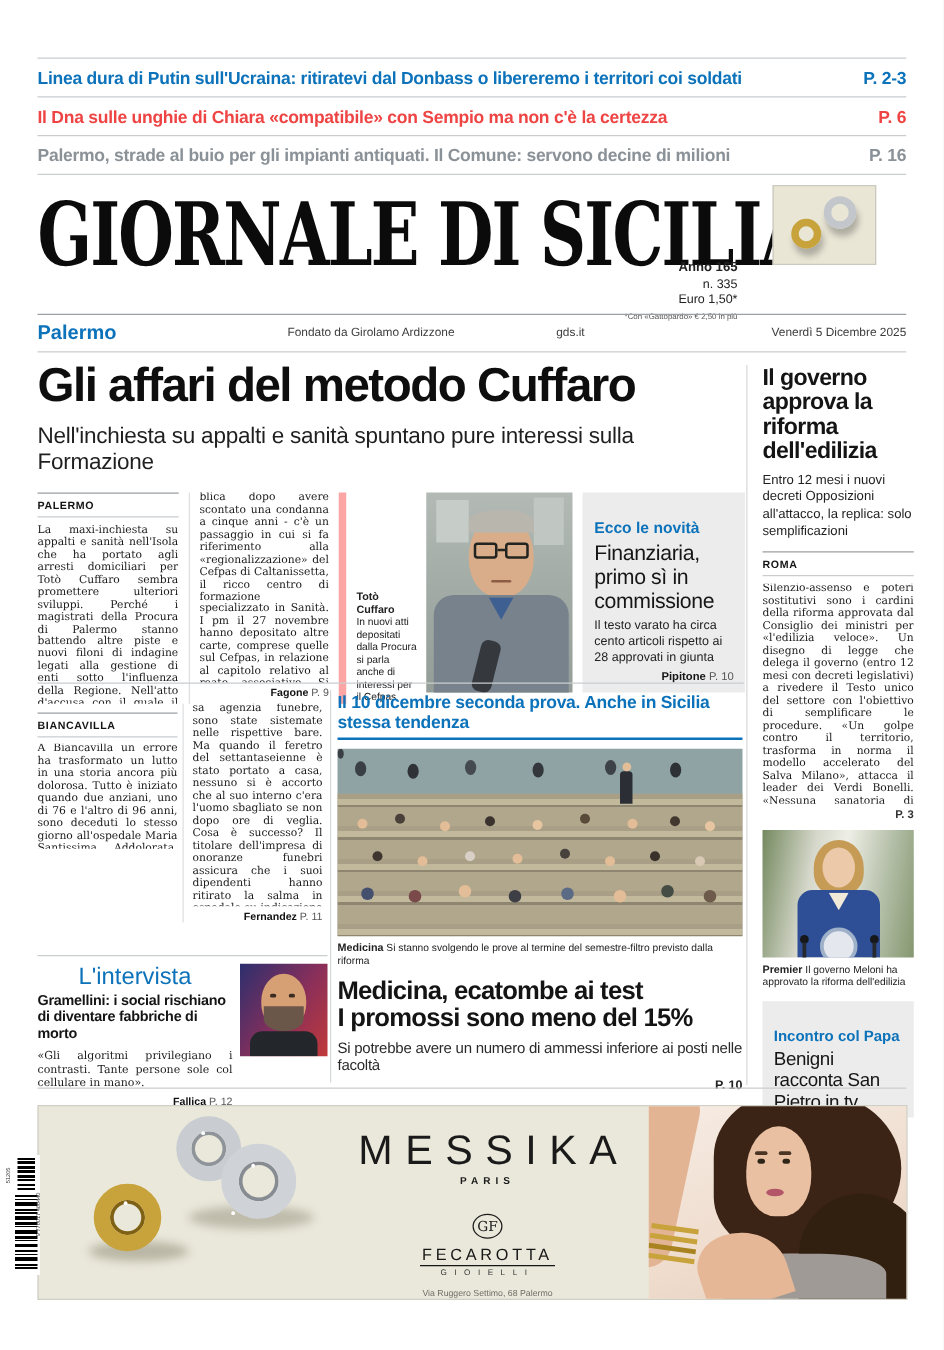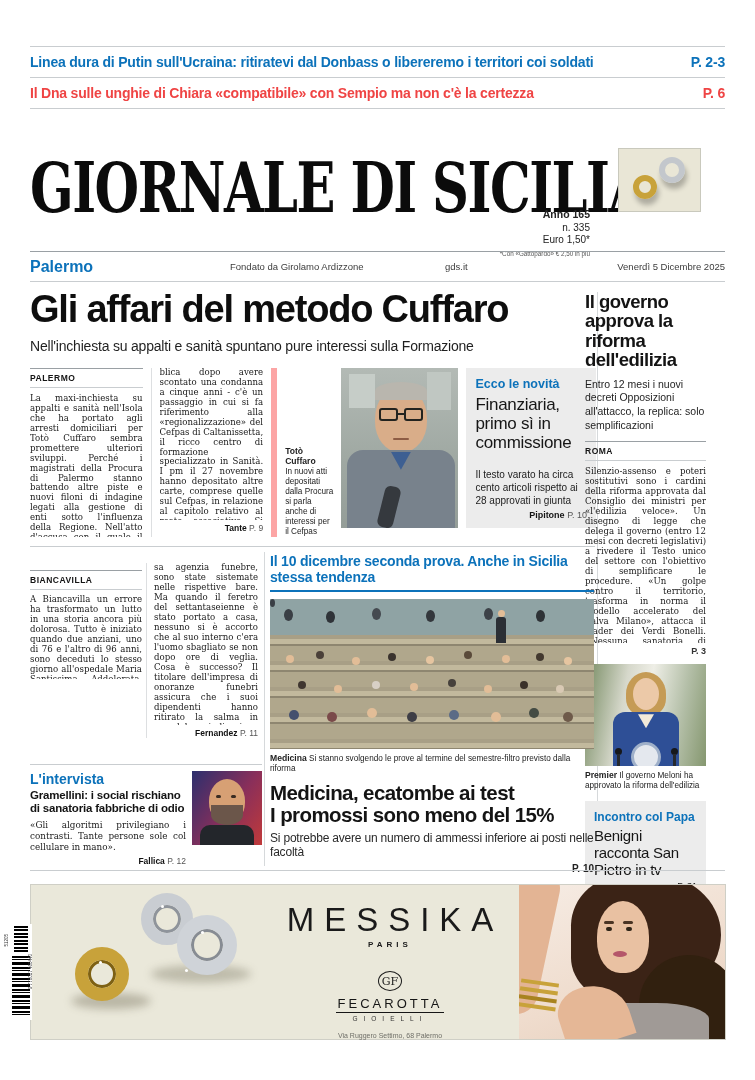--- a/index.html
+++ b/index.html
@@ -22,46 +22,46 @@
   .edinfo b{font-size:10.5px;}
   .edinfo .note{font-size:6.3px;color:#555;}
   
   .dateline{display:flex;align-items:center;border-top:1px solid #9aa0a4;border-bottom:1px solid var(--rule);height:31px;}
   .dl-city{color:var(--blue);font-weight:700;font-size:16px;width:200px;}
   .dl-mid{font-size:9.5px;color:#3c3c3c;width:215px;}
   .dl-site{font-size:9.5px;color:#3c3c3c;flex:1;}
   .dl-date{font-size:9.5px;color:#3c3c3c;text-align:right;}
   
   .h-main{font-weight:800;font-size:38px;letter-spacing:-1.2px;line-height:1.02;color:#0e0e0e;}
-  .h-sub{font-weight:400;font-size:14px;color:#1f1f1f;margin-top:9px;letter-spacing:-0.2px;}
+  .h-sub{font-weight:400;font-size:18px;color:#1f1f1f;margin-top:9px;letter-spacing:-0.2px;}
   .kick{font-weight:700;font-size:8.5px;letter-spacing:.5px;border-top:1px solid #9aa0a4;border-bottom:1px solid var(--rule);padding:4px 0;}
   .serif{font-family:"DejaVu Serif",serif;font-size:8.6px;line-height:1.16;text-align:justify;color:#191919;}
   .byline{font-size:8.5px;text-align:right;margin-top:3px;}
   .byline b{color:#111;} .byline span{color:#555;}
   .capt{font-size:8.2px;line-height:1.22;color:#222;}
   .capt b{display:block;font-size:8.6px;}
   .graybox{background:var(--boxbg);padding:9px 9px 8px;display:flex;flex-direction:column;}
-  .box-kick{color:var(--blue);font-weight:700;font-size:12.5px;margin-bottom:4px;}
+  .box-kick{color:var(--blue);font-weight:700;font-size:12.5px;margin-bottom:4px;margin-top:12px;}
   .box-head{font-weight:400;font-size:17px;line-height:1.13;color:#161616;letter-spacing:-0.3px;}
   .box-txt{font-size:10px;line-height:1.28;color:#222;}
   .box-by{font-size:9px;text-align:right;margin-top:2px;}
   
   .rr-head{font-weight:800;font-size:18.5px;line-height:1.05;letter-spacing:-0.5px;}
   .rr-deck{font-size:10.5px;line-height:1.3;color:#1e1e1e;margin-top:8px;}
   .rr-page{font-size:9px;font-weight:700;text-align:right;color:#333;margin:3px 0 8px;}
   
   .h-mid{font-weight:800;font-size:17.5px;line-height:1.05;letter-spacing:-0.5px;}
   .deck-sm{font-size:11px;line-height:1.25;color:#333;}
   
   .med-kick{color:var(--blue);font-weight:700;font-size:14px;letter-spacing:-0.2px;padding-bottom:5px;border-bottom:2px solid var(--blue);}
   .h-med{font-weight:800;font-size:20.5px;line-height:1.08;letter-spacing:-0.6px;}
   .med-deck{font-size:12px;color:#2a2a2a;margin-top:5px;letter-spacing:-0.2px;}
   .pageref{font-weight:700;font-size:10px;color:#222;text-align:right;}
   
-  .int-kick{color:var(--blue);font-weight:700;font-size:14px;}
+  .int-kick{color:var(--blue);font-weight:400;font-size:19px;text-align:center;}
   .int-head{font-weight:800;font-size:11.5px;line-height:1.15;letter-spacing:-0.2px;margin-top:2px;}
   .int-quote{font-family:"DejaVu Serif",serif;font-size:8.8px;line-height:1.25;text-align:justify;color:#191919;margin-top:5px;}
   
   .photo{position:relative;overflow:hidden;}
   
   .ad{display:flex;background:var(--adbg);border:1px solid #cfcfc6;}
   .ad-center{flex:1;display:flex;flex-direction:column;align-items:center;padding-top:16px;}
   .ad-brand{font-size:33px;font-weight:500;letter-spacing:10px;color:#1a1a1a;padding-left:10px;}
   .ad-brand-sub{font-size:8px;font-weight:700;letter-spacing:4px;color:#1a1a1a;margin-top:1px;}
   .monogram{width:24px;height:24px;border:1.5px solid #1a1a1a;border-radius:50%;display:flex;align-items:center;justify-content:center;font-family:"DejaVu Serif",serif;font-size:11px;margin-top:22px;color:#1a1a1a;}
@@ -78,20 +78,24 @@
 
   <div class="abs" style="left:30px;top:46px;width:695px;border-top:1px solid var(--rule);">
     <div class="teaser t-blue">
       <span>Linea dura di Putin sull'Ucraina: ritiratevi dal Donbass o libereremo i territori coi soldati</span>
       <span class="pg">P. 2-3</span>
     </div>
     <div class="teaser t-black">
       <span>Il Dna sulle unghie di Chiara «compatibile» con Sempio ma non c'è la certezza</span>
       <span class="pg">P.  6</span>
     </div>
+    <div class="teaser t-gray">
+      <span>Palermo, strade al buio per gli impianti antiquati. Il Comune: servono decine di milioni</span>
+      <span class="pg">P. 16</span>
+    </div>
   </div>
 
   <div class="abs masthead" style="left:30px;top:146px;">GIORNALE DI SICILIA</div>
   <div class="abs edinfo" style="left:470px;top:208px;width:120px;">
     <b>Anno 165</b><br>
     <span>n. 335</span><br>
     <span>Euro 1,50*</span><br>
     <span class="note">*Con «Gattopardo» € 2,50 in più</span>
   </div>
 
@@ -110,21 +114,21 @@
   <div class="abs" style="left:30px;top:290px;width:566px;">
     <div class="h-main">Gli affari del metodo Cuffaro</div>
     <div class="h-sub">Nell'inchiesta su appalti e sanità spuntano pure interessi sulla Formazione</div>
     <div style="display:flex;margin-top:14px;">
       <div style="width:113px;">
         <div class="kick">PALERMO</div>
         <div class="serif" style="margin-top:6px;height:143px;overflow:hidden;">La maxi-inchiesta su appalti e sanità nell'Isola che ha portato agli arresti domiciliari per Totò Cuffaro sembra promettere ulteriori sviluppi. Perché i magistrati della Procura di Palermo stanno battendo altre piste e nuovi filoni di indagine legati alla gestione di enti sotto l'influenza della Regione. Nell'atto d'accusa con il quale il gip di Palermo ha spedito ai domiciliari l'ex presidente della Regione - tornato sulla scena pub-</div>
       </div>
       <div style="width:113px;margin-left:8px;padding-left:8px;border-left:1px solid #dddfe1;">
         <div class="serif" style="height:152px;overflow:hidden;">blica dopo avere scontato una condanna a cinque anni - c'è un passaggio in cui si fa riferimento alla «regionalizzazione» del Cefpas di Caltanissetta, il ricco centro di formazione specializzato in Sanità. I pm il 27 novembre hanno depositato altre carte, comprese quelle sul Cefpas, in relazione al capitolo relativo al reato associativo. Si tratta, a detta dell'accusa, di «ulteriori risultanze relative a un altro illecito affare che avrebbe interessato l'ex presidente Cuffaro».</div>
-        <div class="byline"><b>Tante</b> <span>P. 9</span></div>
+        <div class="byline"><b>Fagone</b> <span>P. 9</span></div>
       </div>
       <div style="width:64px;margin-left:8px;padding-left:8px;border-left:6px solid #fca5a5;display:flex;flex-direction:column;justify-content:flex-end;">
         <div class="capt">
           <b>Totò Cuffaro</b>
           <span>In nuovi atti depositati dalla Procura si parla anche di interessi per il Cefpas</span>
         </div>
       </div>
 
       <div class="photo" style="width:118px;height:160px;margin-left:6px;background:linear-gradient(180deg,#b3bab5 0%,#a0a9a3 55%,#949d98 100%);">
         <div class="abs" style="left:8px;top:6px;width:26px;height:34px;background:#c6cdc8;"></div>
@@ -147,21 +151,21 @@
         <div class="box-txt">Il testo varato ha circa cento articoli rispetto ai 28 approvati in giunta</div>
         <div class="box-by"><b>Pipitone</b> <span style="color:#555;">P. 10</span></div>
       </div>
     </div>
   </div>
 
   <div class="vrule" style="left:597px;top:292px;height:576px;"></div>
   <div class="hrule" style="left:30px;top:546px;width:565px;"></div>
   <div class="vrule" style="left:264px;top:552px;height:314px;"></div>
 
-  <div class="abs" style="left:585px;top:292px;width:121px;">
+  <div class="abs" style="left:610px;top:292px;width:121px;">
     <div class="rr-head">Il governo approva la riforma dell'edilizia</div>
     <div class="rr-deck">Entro 12 mesi i nuovi decreti Opposizioni all'attacco, la replica: solo semplificazioni</div>
     <div class="kick" style="margin-top:9px;">ROMA</div>
     <div class="serif" style="margin-top:6px;height:176px;overflow:hidden;">Silenzio-assenso e poteri sostitutivi sono i cardini della riforma approvata dal Consiglio dei ministri per «l'edilizia veloce». Un disegno di legge che delega il governo (entro 12 mesi con decreti legislativi) a rivedere il Testo unico del settore con l'obiettivo di semplificare le procedure. «Un golpe contro il territorio, trasforma in norma il modello accelerato del Salva Milano», attacca il leader dei Verdi Bonelli. «Nessuna sanatoria di abusi passati, ma solo regole chiare», la replica di Salvini attraverso una nota del ministero, che sottolinea la necessità di «evitare che possano nascere contenziosi sulle ambiguità delle norme».</div>
     <div class="rr-page">P. 3</div>
 
     <div class="photo" style="width:121px;height:102px;background:linear-gradient(100deg,#74895f 0%,#d6d8cb 32%,#eeeee6 50%,#b4bfa8 76%,#85976f 100%);">
       <div class="abs" style="left:41px;top:8px;width:40px;height:44px;border-radius:50% 50% 40% 40%;background:#c59b55;"></div>
       <div class="abs" style="left:48px;top:14px;width:26px;height:32px;border-radius:50%;background:#ecc9a8;"></div>
       <div class="abs" style="left:28px;top:48px;width:66px;height:54px;border-radius:12px 12px 0 0;background:#2e4f96;"></div>
@@ -194,21 +198,21 @@
         <div class="byline"><b>Fernandez</b> <span>P. 11</span></div>
       </div>
     </div>
   </div>
 
   <div class="hrule" style="left:30px;top:764px;width:232px;"></div>
 
   <div class="abs" style="left:30px;top:771px;width:232px;display:flex;">
     <div style="width:156px;">
       <div class="int-kick">L'intervista</div>
-      <div class="int-head">Gramellini: i social rischiano di sanatoria fabbriche di odio</div>
+      <div class="int-head">Gramellini: i social rischiano di diventare fabbriche di morto</div>
       <div class="int-quote">«Gli algoritmi privilegiano i contrasti. Tante persone sole col cellulare in mano».</div>
       <div class="byline"><b>Fallica</b> <span>P. 12</span></div>
     </div>
 
     <div class="photo" style="width:70px;height:74px;margin-left:6px;background:linear-gradient(125deg,#2c2f6e 0%,#8a2f5a 55%,#c03a3a 100%);">
       <div class="abs" style="left:17px;top:8px;width:36px;height:44px;border-radius:50% 50% 46% 46%;background:#d7a074;"></div>
       <div class="abs" style="left:19px;top:34px;width:32px;height:20px;border-radius:0 0 50% 50%;background:#6b564a;"></div>
       <div class="abs" style="left:24px;top:24px;width:5px;height:3px;background:#3a2c22;border-radius:2px;box-shadow:15px 0 0 #3a2c22;"></div>
       <div class="abs" style="left:8px;top:54px;width:54px;height:20px;border-radius:10px 10px 0 0;background:#23262b;"></div>
     </div>

